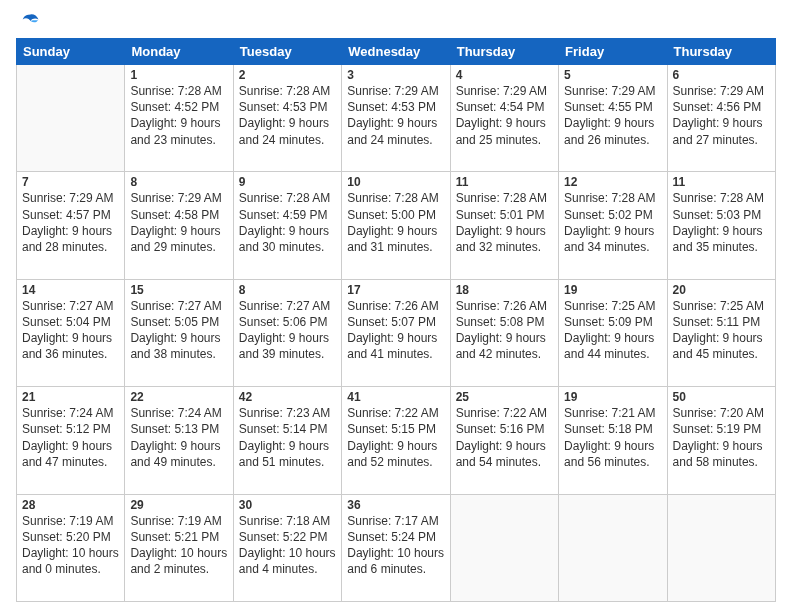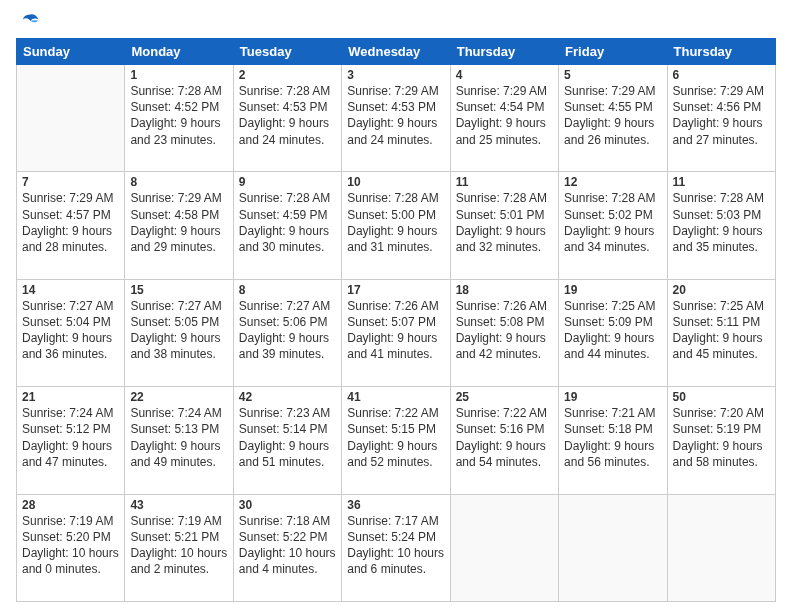--- a/index.html
+++ b/index.html
@@ -250,21 +250,21 @@
             <span class="cell-day">50</span>
             <div class="cell-info">Sunrise: 7:20 AM<br>Sunset: 5:19 PM<br>Daylight: 9 hours and 58 minutes.</div>
           </td>
         </tr>
         <tr>
           <td>
             <span class="cell-day">28</span>
             <div class="cell-info">Sunrise: 7:19 AM<br>Sunset: 5:20 PM<br>Daylight: 10 hours and 0 minutes.</div>
           </td>
           <td>
-            <span class="cell-day">43</span>
+            <span class="cell-day">29</span>
             <div class="cell-info">Sunrise: 7:19 AM<br>Sunset: 5:21 PM<br>Daylight: 10 hours and 2 minutes.</div>
           </td>
           <td>
             <span class="cell-day">30</span>
             <div class="cell-info">Sunrise: 7:18 AM<br>Sunset: 5:22 PM<br>Daylight: 10 hours and 4 minutes.</div>
           </td>
           <td>
             <span class="cell-day">36</span>
             <div class="cell-info">Sunrise: 7:17 AM<br>Sunset: 5:24 PM<br>Daylight: 10 hours and 6 minutes.</div>
           </td>

